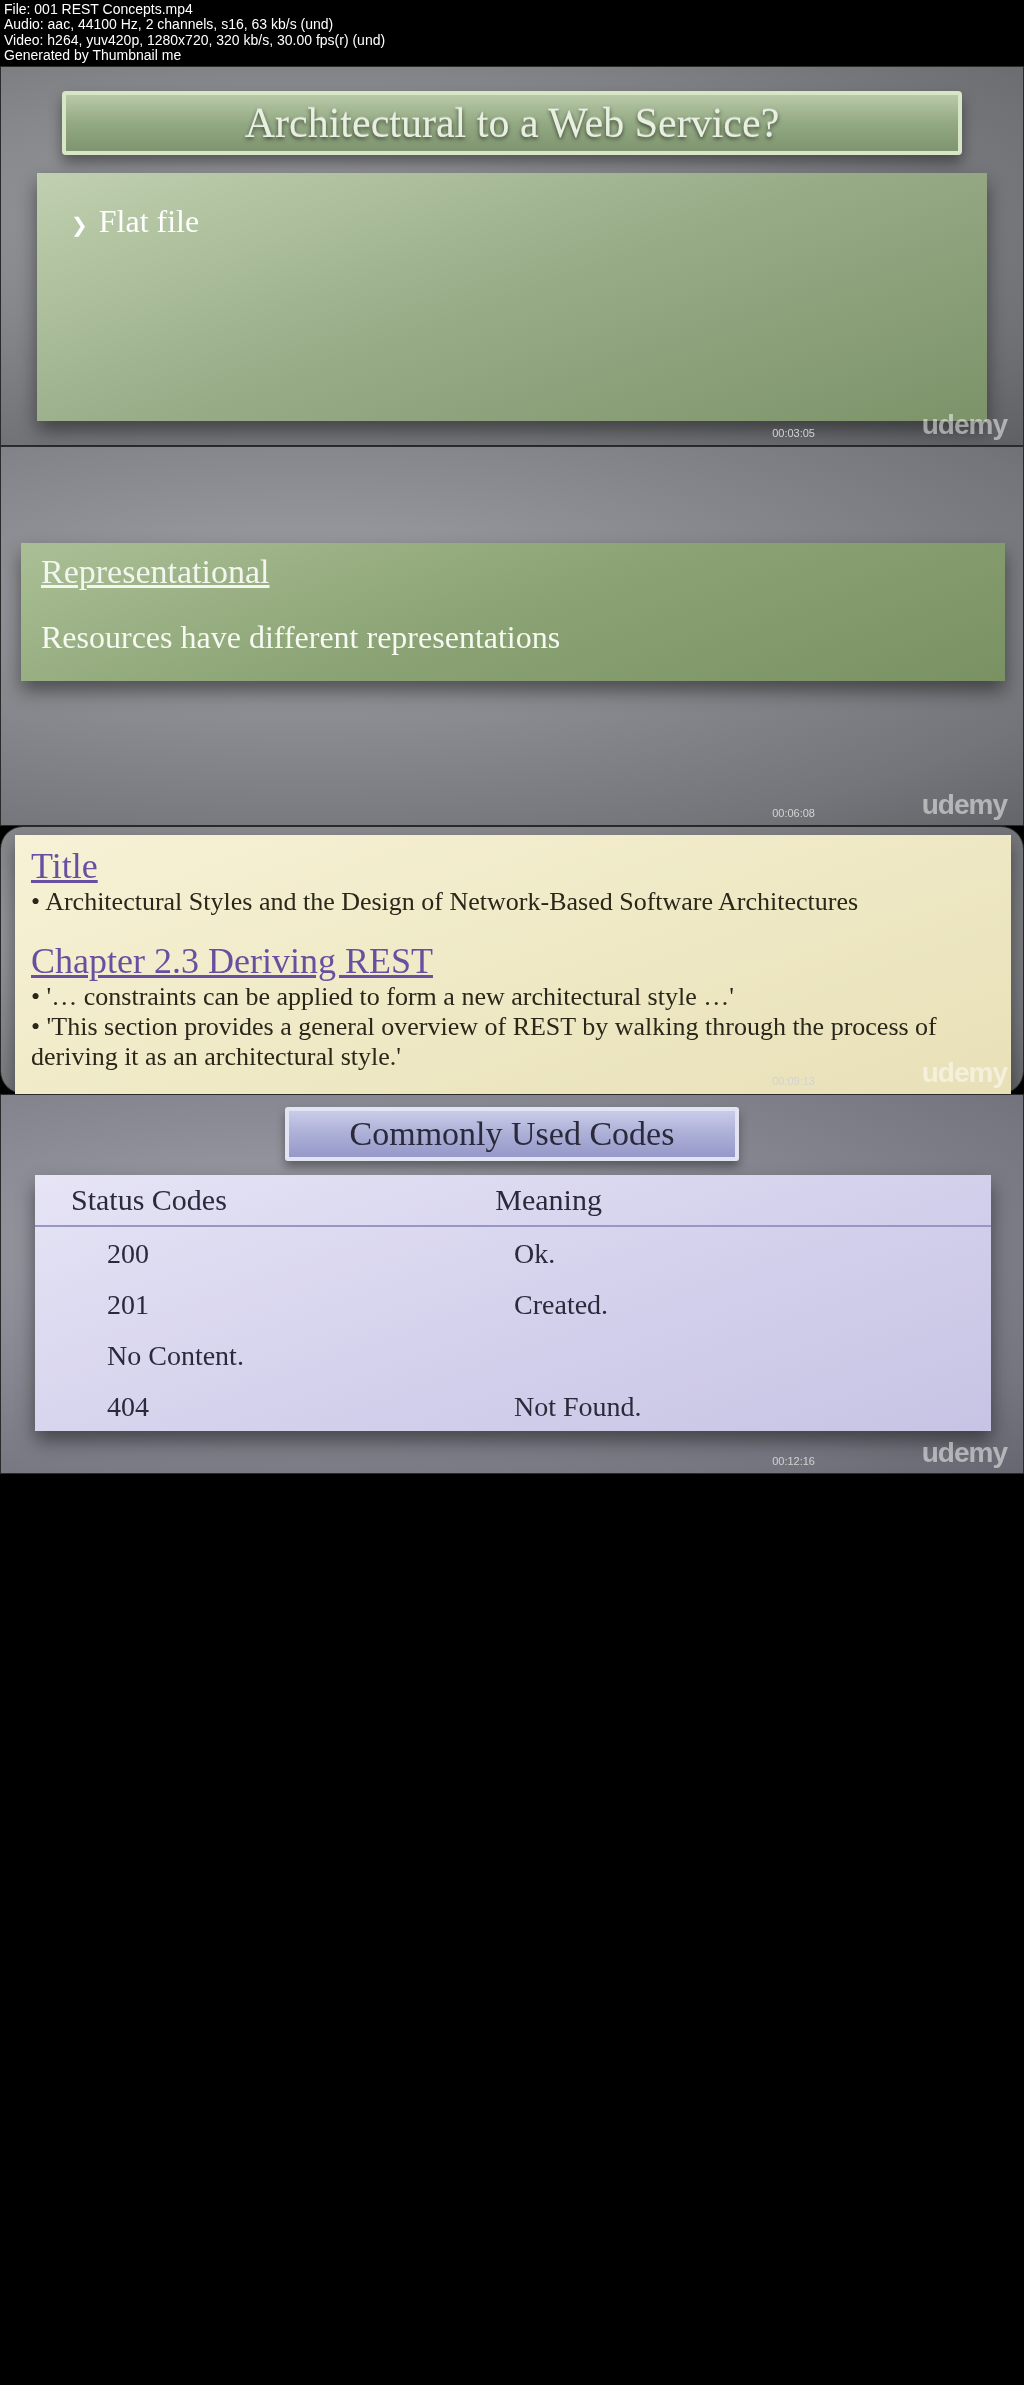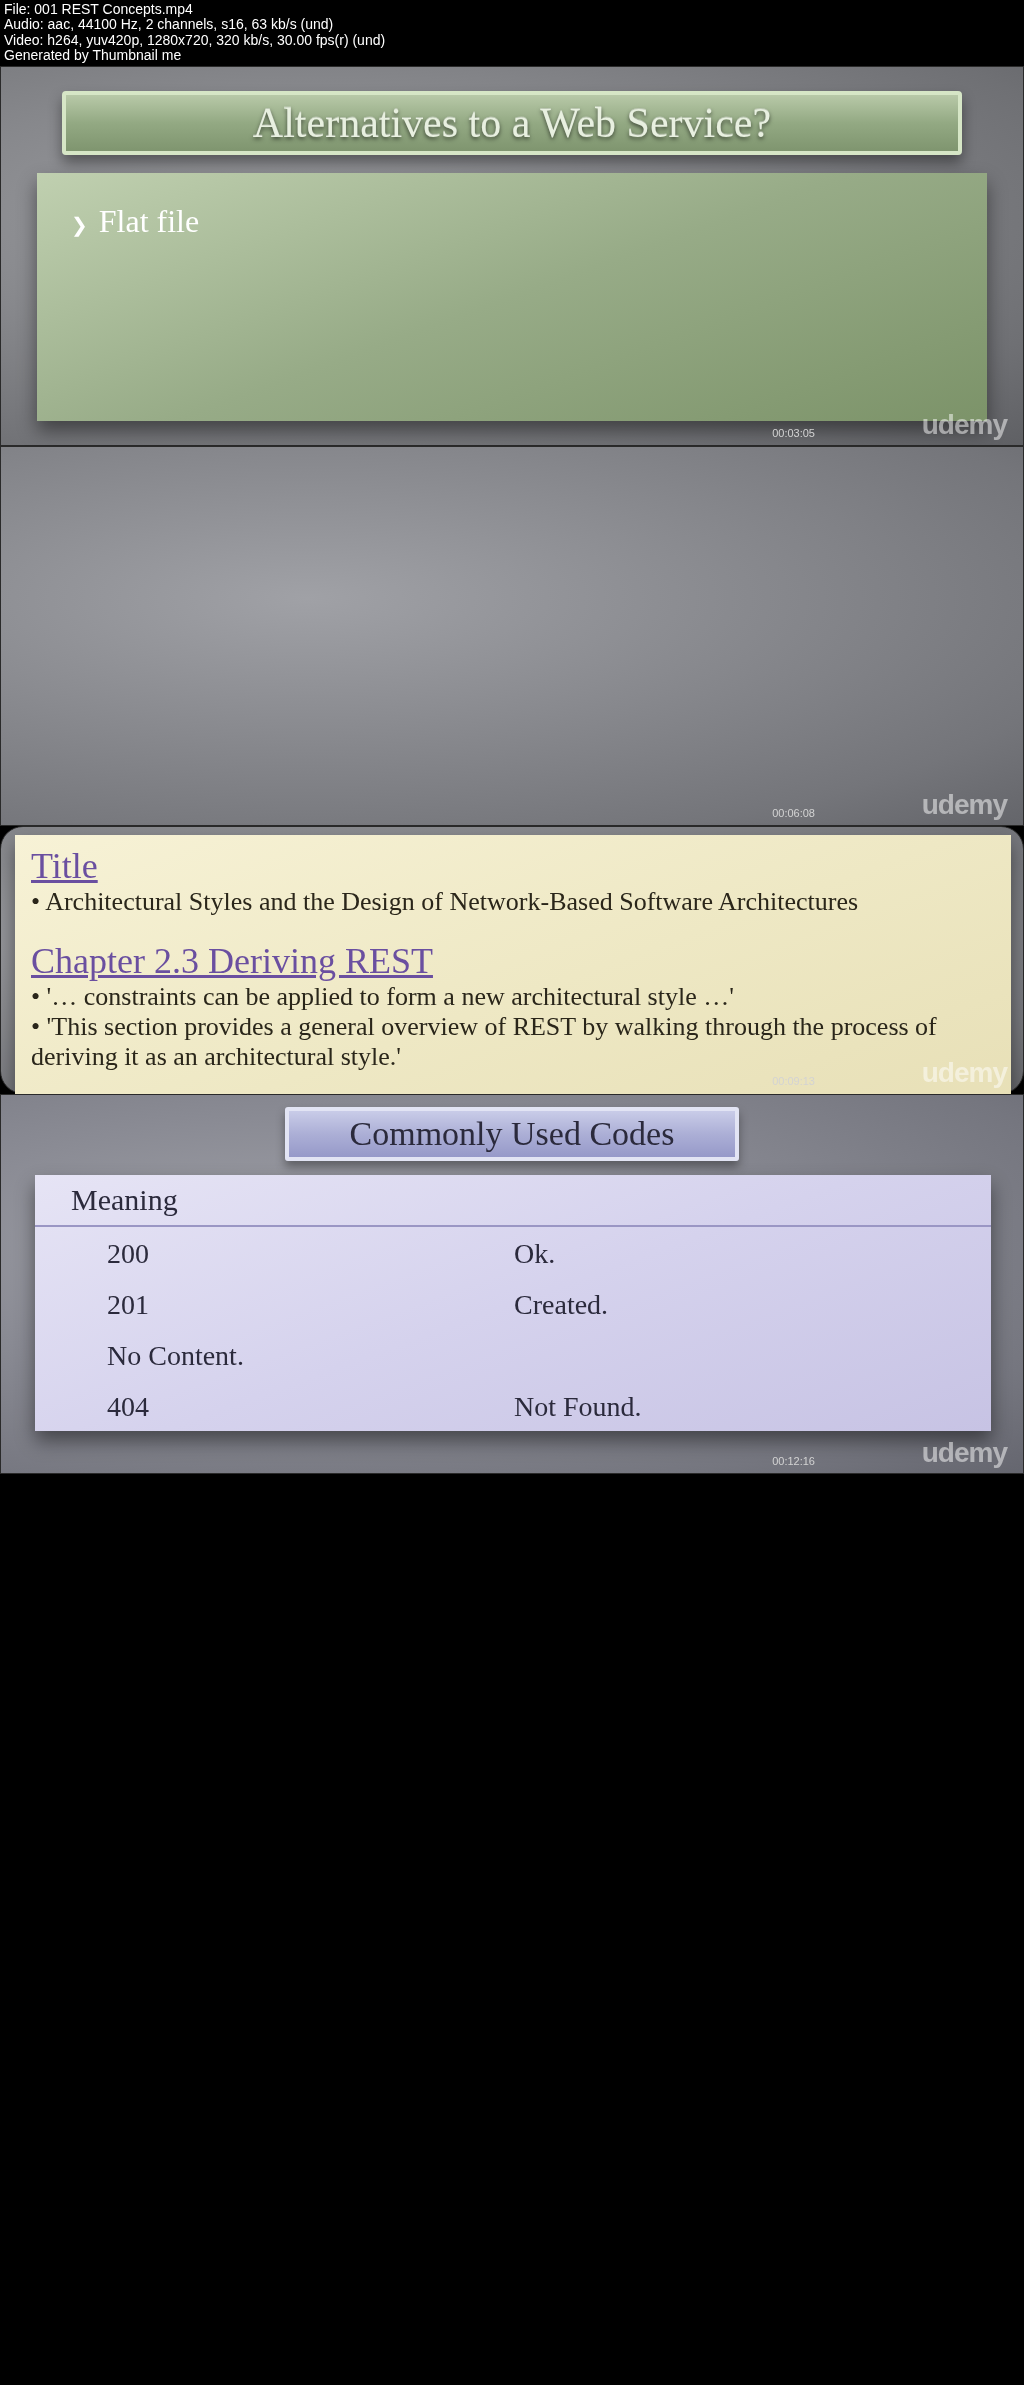--- a/index.html
+++ b/index.html
@@ -116,30 +116,34 @@
 
 <div class="meta-block">
   <div class="line">File: 001 REST Concepts.mp4</div>
   <div class="line">Audio: aac, 44100 Hz, 2 channels, s16, 63 kb/s (und)</div>
   <div class="line">Video: h264, yuv420p, 1280x720, 320 kb/s, 30.00 fps(r) (und)</div>
   <div class="line">Generated by Thumbnail me</div>
 </div>
 
 <div class="frame frame1">
   <div class="f1-title">
-    <span>Alternatives to a Web Service?</span>
+    <span>Architectural to a Web Service?</span>
   </div>
   <div class="f1-body">
     <div class="bullet">Flat file</div>
   </div>
   <div class="logo">udemy</div>
   <div class="timestamp">00:03:05</div>
 </div>
 
 <div class="frame frame2">
+  <div class="f2-body">
+    <div class="f2-head">Representational</div>
+    <div class="f2-text">Resources have different representations</div>
+  </div>
   <div class="logo">udemy</div>
   <div class="timestamp">00:06:08</div>
 </div>
 
 <div class="frame frame3">
   <div class="f3-card">
     <div class="f3-h">Title</div>
     <div class="f3-li">• Architectural Styles and the Design of Network-Based Software Architectures</div>
     <div class="f3-spacer"></div>
     <div class="f3-h">Chapter 2.3 Deriving REST</div>
@@ -149,20 +153,21 @@
   <div class="logo">udemy</div>
   <div class="timestamp">00:09:13</div>
 </div>
 
 <div class="frame frame4">
   <div class="f4-title">
     <span>Commonly Used Codes</span>
   </div>
   <div class="f4-table">
     <div class="f4-hr">
+      <div class="col-code">Status Codes</div>
       <div class="col-mean">Meaning</div>
     </div>
     <div class="f4-row">
       <div class="col-code">200</div>
       <div class="col-mean">Ok.</div>
     </div>
     <div class="f4-row">
       <div class="col-code">201</div>
       <div class="col-mean">Created.</div>
     </div>

